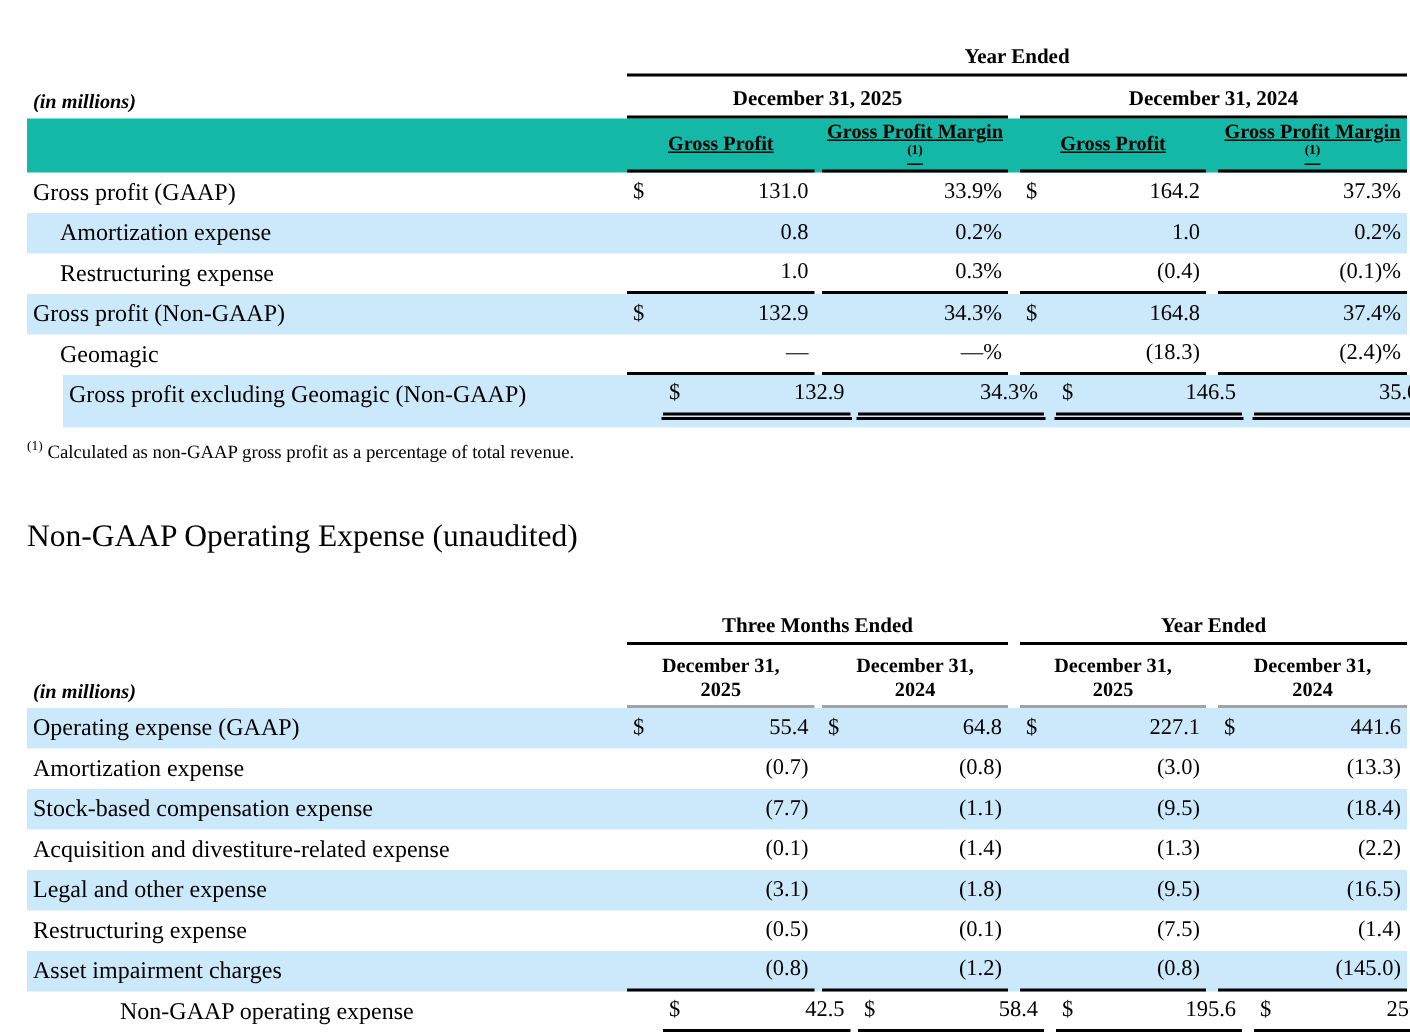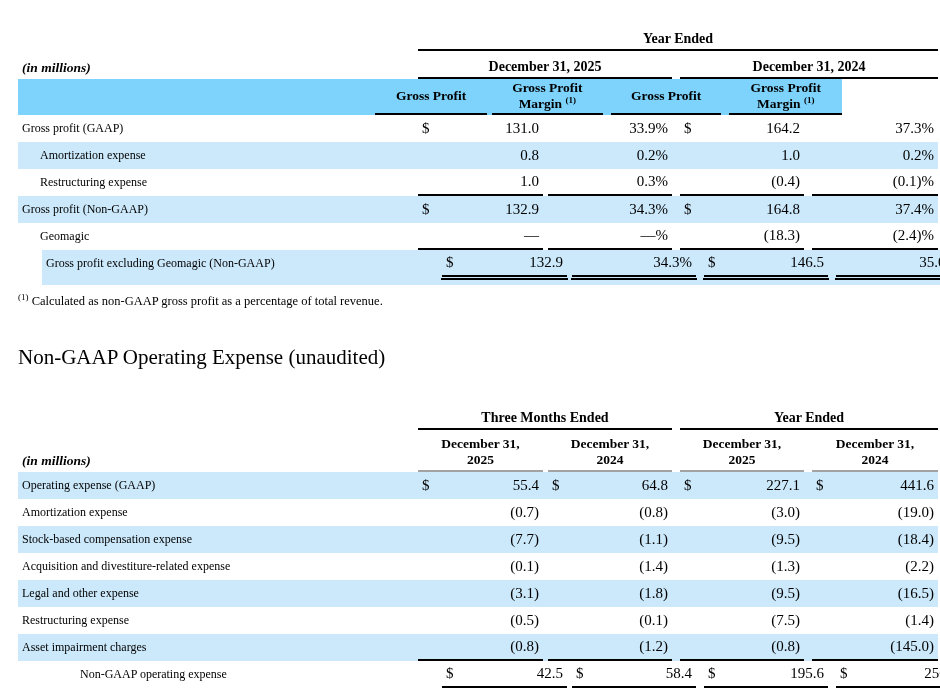--- a/index.html
+++ b/index.html
@@ -6,21 +6,21 @@
   html,body { background:#ffffff; }
   body {
     width:940px; height:689px;
     font-family:"Liberation Serif","DejaVu Serif",serif;
     color:#000; overflow:hidden;
   }
   .page { width:940px; height:689px; padding:27px 0 0 18px; position:relative; }
 
   
   .frow { display:flex; width:920px; }
-  .lbl  { width:400px; font-size:12px; padding-left:4px; display:flex; align-items:center; }
+  .lbl  { width:400px; font-size:16px; padding-left:4px; display:flex; align-items:center; }
   .cell { width:125px; display:flex; justify-content:space-between; align-items:center; padding:0 4px; font-size:15px; }
   .cell.c2 { width:124px; margin-left:5px; }
   .cell.c3 { width:124px; margin-left:8px; }
   .cell.c4 { width:126px; margin-left:8px; }
   .ind  { padding-left:22px; }
   .ind2 { padding-left:38px; }
 
   .shade { background:#cce9fb; }
 
   
@@ -28,21 +28,21 @@
   .sp400 { width:400px; }
   .grp { text-align:center; font-weight:bold; font-size:14px; border-bottom:2px solid #000; padding-bottom:3px; line-height:1.1; }
   .grp-all { width:520px; }
   .grp-1 { width:254px; }
   .grp-2 { width:258px; margin-left:8px; }
   .t1-rowA { height:24px; }
   .t1-rowB { height:28px; }
   .inm { font-weight:bold; font-style:italic; font-size:13.5px; align-items:flex-end; padding-bottom:3px; }
 
   
-  .hband { display:flex; width:824px; height:36px; background:#7dd3fc; }
+  .hband { display:flex; width:920px; height:36px; background:#14b8a6;text-decoration:underline; }
   .hband .hcol { height:36px; border-bottom:2px solid #000; display:flex; flex-direction:column; justify-content:center; text-align:center; font-weight:bold; font-size:13.5px; line-height:1.15; }
   .hband .hc1 { width:125px; }
   .hband .hc2 { width:124px; margin-left:5px; }
   .hband .hc3 { width:124px; margin-left:8px; }
   .hband .hc4 { width:126px; margin-left:8px; }
   sup.fn { font-size:9px; vertical-align:super; line-height:0; }
 
   
   .drow { height:27px; }
   .drow .lbl, .drow .cell { height:27px; }
@@ -283,21 +283,21 @@
       <div class="cell c2">
           <span class="cur"></span>
           <span class="val">(0.8)</span>
         </div>
       <div class="cell c3">
           <span class="cur"></span>
           <span class="val">(3.0)</span>
         </div>
       <div class="cell c4">
           <span class="cur"></span>
-          <span class="val">(19.0)</span>
+          <span class="val">(13.3)</span>
         </div>
     </div>
 
     <div class="frow drow shade">
       <div class="lbl">Stock-based compensation expense</div>
       <div class="cell c1">
           <span class="cur"></span>
           <span class="val">(7.7)</span>
         </div>
       <div class="cell c2">

